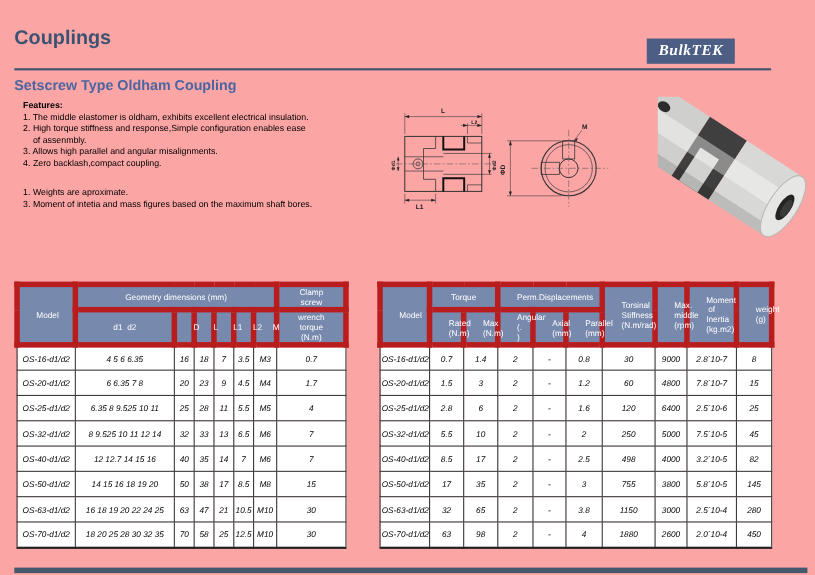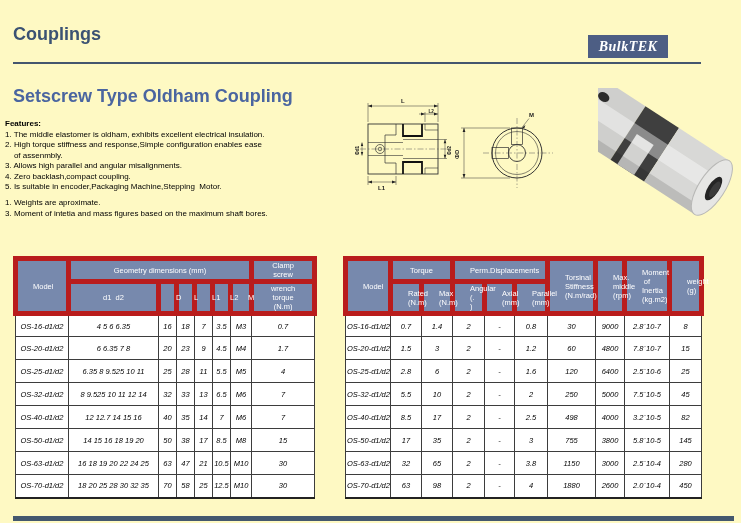--- a/index.html
+++ b/index.html
@@ -1,26 +1,26 @@
 <!DOCTYPE html>
 <html><head>
 <meta charset="utf-8">
 <style>
   html,body{margin:0;padding:0;background:#fff;}
-  .page{position:relative;width:741px;height:523px;background:#fef9c3;overflow:hidden;
+  .page{position:relative;width:741px;height:523px;background:#fca5a5;overflow:hidden;
         font-family:"Liberation Sans",sans-serif;color:#000;}
 
   .page-title{position:absolute;left:13px;top:24px;font-size:18px;font-weight:bold;color:#3b5273;}
   .brand-logo{position:absolute;left:588px;top:35px;width:80px;height:23px;background:#4d5e84;
               color:#fff;font-family:"Liberation Serif",serif;font-style:italic;font-weight:bold;
               font-size:14px;display:flex;align-items:center;justify-content:center;letter-spacing:.5px;}
   .title-rule{position:absolute;left:13px;top:62px;width:688px;height:2px;background:#44566e;}
-  .section-title{position:absolute;left:13px;top:70px;font-size:18px;font-weight:bold;color:#4a65a0;margin-top:16px;}
-
-  .text-block{position:absolute;left:5px;width:348px;font-size:8px;line-height:10.5px;color:#000;margin-top:28px;}
+  .section-title{position:absolute;left:13px;top:70px;font-size:13px;font-weight:bold;color:#4a65a0;}
+
+  .text-block{position:absolute;left:21px;width:348px;font-size:8px;line-height:10.5px;color:#000;}
   #features-block{top:91px;}
   #notes-block{top:170px;}
   .block-heading{font-weight:bold;font-size:8px;line-height:10.5px;}
   .text-line{white-space:pre-wrap;}
 
   .diagram-svg{position:absolute;left:355px;top:85px;width:240px;height:140px;overflow:hidden;}
   .photo-svg{position:absolute;left:598px;top:88px;width:143px;height:137px;overflow:hidden;}
   .dim-label{font-size:6px;font-weight:bold;fill:#222;font-family:"Liberation Sans",sans-serif;}
   .dim-label-sm{font-size:4.6px;font-weight:bold;fill:#222;font-family:"Liberation Sans",sans-serif;}
 
@@ -49,21 +49,20 @@
   <div class="section-title">Setscrew Type Oldham Coupling</div>
 
   <div class="text-block" id="features-block">
     <div class="block-heading">Features:</div>
     <div>
         <div class="text-line">1. The middle elastomer is oldham, exhibits excellent electrical insulation.</div>
         <div class="text-line">2. High torque stiffness and response,Simple configuration enables ease
     of assenmbly.</div>
         <div class="text-line">3. Allows high parallel and angular misalignments.</div>
         <div class="text-line">4. Zero backlash,compact coupling.</div>
-        <div class="text-line">5. Is suitable in encoder,Packaging Machine,Stepping  Motor.</div>
       </div>
   </div>
 
   <div class="text-block" id="notes-block">
     <div>
         <div class="text-line">1. Weights are aproximate.</div>
         <div class="text-line">3. Moment of intetia and mass figures based on the maximum shaft bores.</div>
       </div>
   </div>
 

